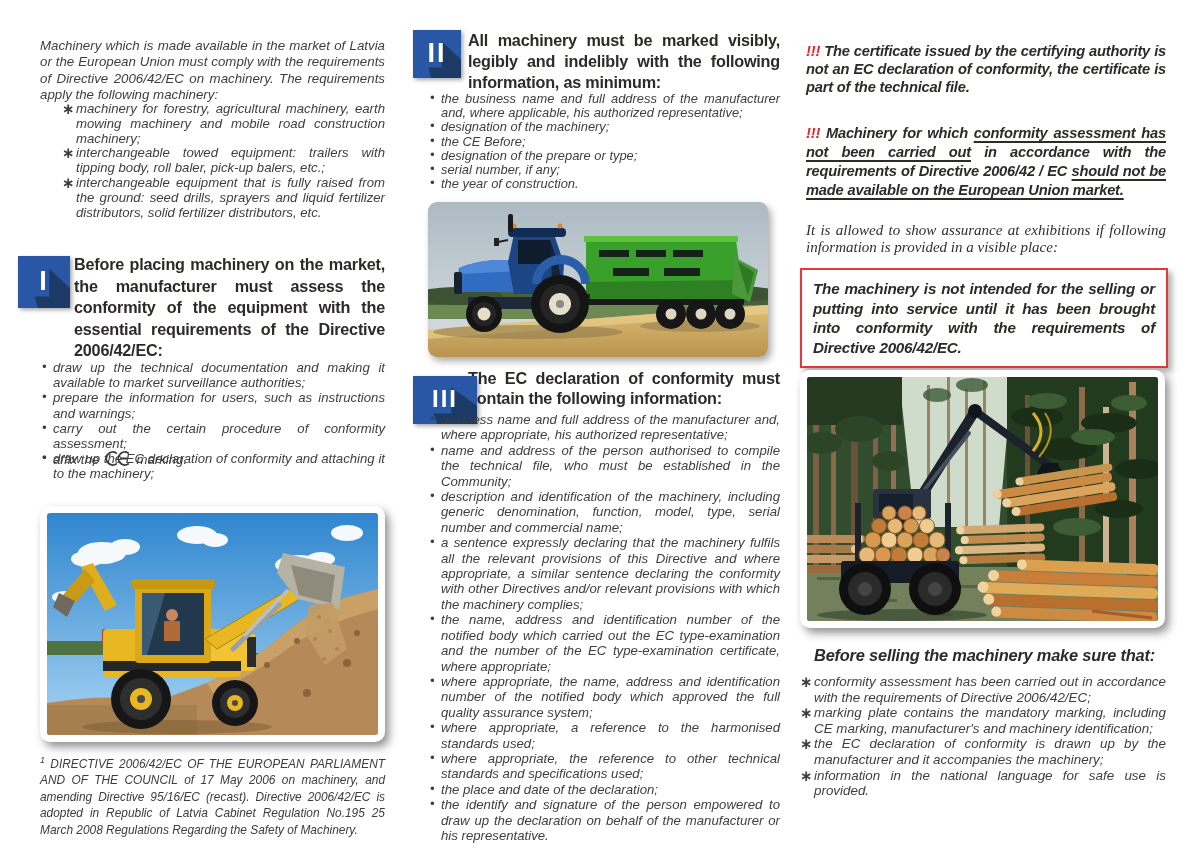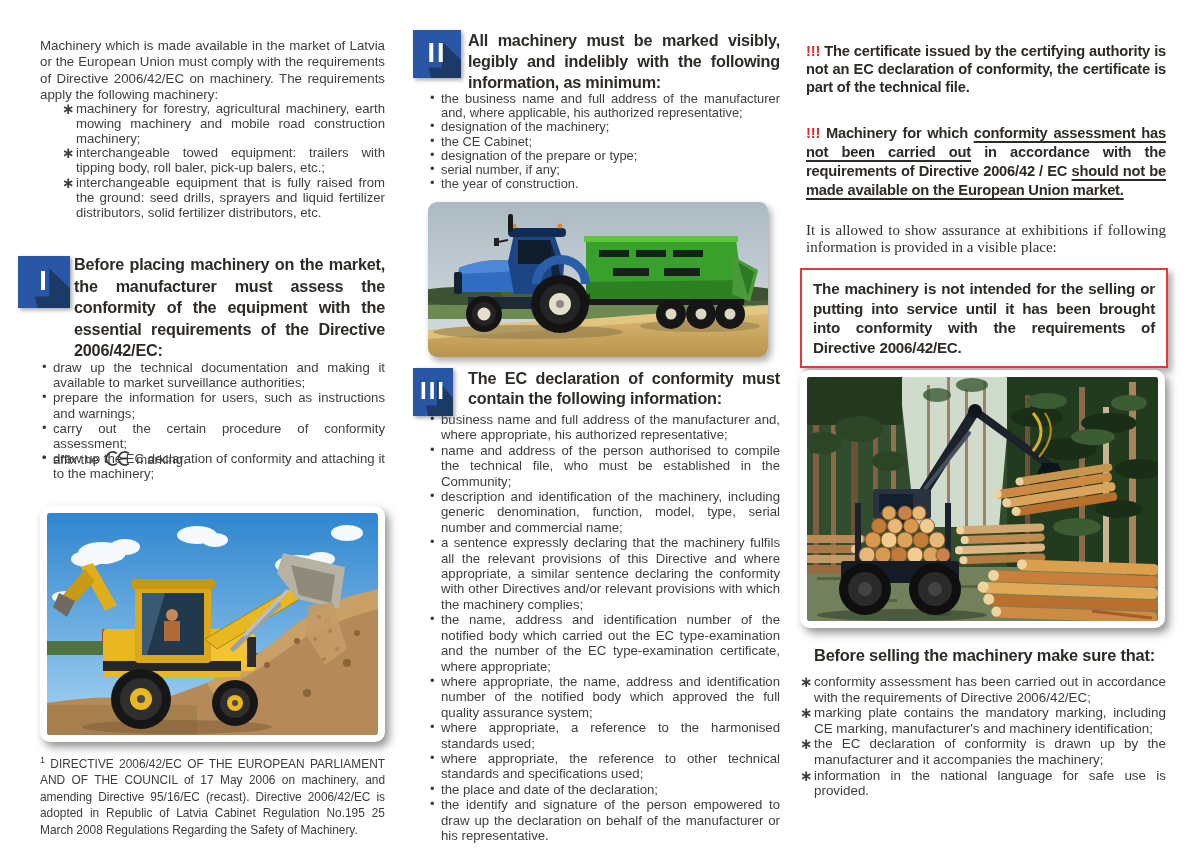--- a/index.html
+++ b/index.html
@@ -8,21 +8,21 @@
     width:1192px; height:850px; position:relative; overflow:hidden;
     font-family:"Liberation Sans","DejaVu Sans",sans-serif;
     color:var(--body-text,#3e3e3e);
   }
   .page { position:absolute; inset:0; background:#fff; }
   .col { position:absolute; }
   .col-left   { left:40px;  top:38px; width:345px; height:800px; }
   .col-middle { left:428px; top:30px; width:352px; height:810px; }
   .col-right  { left:806px; top:42px; width:360px; height:800px; }
 
-  .abs { position:absolute; }
+  .abs { position:absolute;font-style:italic; }
 
   
   .body-text { font-size:13.3px; line-height:16.4px; text-align:justify; color:var(--body-text,#3e3e3e); }
 
   ul { list-style:none; }
   .star-list li { position:relative; padding-left:14px; text-align:justify;
                   font-size:13.2px; line-height:14.8px; color:var(--body-text,#3e3e3e); }
   .star-list li::before { content:"\2217"; position:absolute; left:0; top:0;
                   font-size:15px; font-weight:bold; color:#3e3e3e; }
   .dot-list li, .dot-item { position:relative; padding-left:13px; text-align:justify;
@@ -204,21 +204,21 @@
       <div class="badge" style="left:-15px;top:0;width:48px;height:48px">
         <span>II</span>
       </div>
       <h2 class="heading h2" style="margin-left:40px;width:312px">All machinery must be marked visibly, legibly and indelibly with the following information, as minimum:</h2>
     </div>
 
     <ul class="abs dot-list dense" style="top:62px;left:0;width:352px">
 
     <li><span>the business name and full address of the manufacturer and, where applicable, his authorized representative;</span></li>
         <li><span>designation of the machinery;</span></li>
-        <li><span>the CE Cabinet;</span></li>
+        <li><span>the CE Before;</span></li>
         <li><span>designation of the prepare or type;</span></li>
         <li><span>serial number, if any;</span></li>
         <li><span>the year of construction.</span></li>
       </ul>
 
     <figure class="photo plain" style="top:172px;left:0;width:340px;height:155px">
       <svg viewBox="0 0 340 155" preserveAspectRatio="none">
         <defs>
           <linearGradient id="tsky" x1="0" y1="0" x2="0" y2="1">
             <stop offset="0" stop-color="#adbac3"></stop>
@@ -281,21 +281,21 @@
           <circle cx="132" cy="102" r="20" fill="#242424"></circle>
         <circle cx="132" cy="102" r="11" fill="#e4decb"></circle>
           <circle cx="132" cy="102" r="4" fill="#8a8a8a"></circle>
         <circle cx="56" cy="112" r="18" fill="#141414"></circle>
           <circle cx="56" cy="112" r="12" fill="#242424"></circle>
         <circle cx="56" cy="112" r="6.5" fill="#e4decb"></circle>
       </svg>
     </figure>
 
     <div class="sec-head" style="top:338px;left:0;width:352px">
-      <div class="badge" style="left:-15px;top:0;width:40px;height:48px">
+      <div class="badge" style="left:-15px;top:8px;width:64px;height:48px">
         <span style="font-size:24px">III</span>
       </div>
       <h2 class="heading h3" style="margin-left:40px;width:312px">The EC declaration of conformity must contain the following information:</h2>
     </div>
 
     <ul class="abs dot-list tall" style="top:382px;left:0;width:352px">
 
     <li><span>business name and full address of the manufacturer and, where appropriate, his authorized representative;</span></li>
         <li><span>name and address of the person authorised to compile the technical file, who must be established in the Community;</span></li>
         <li><span>description and identification of the machinery, including generic denomination, function, model, type, serial number and commercial name;</span></li>

